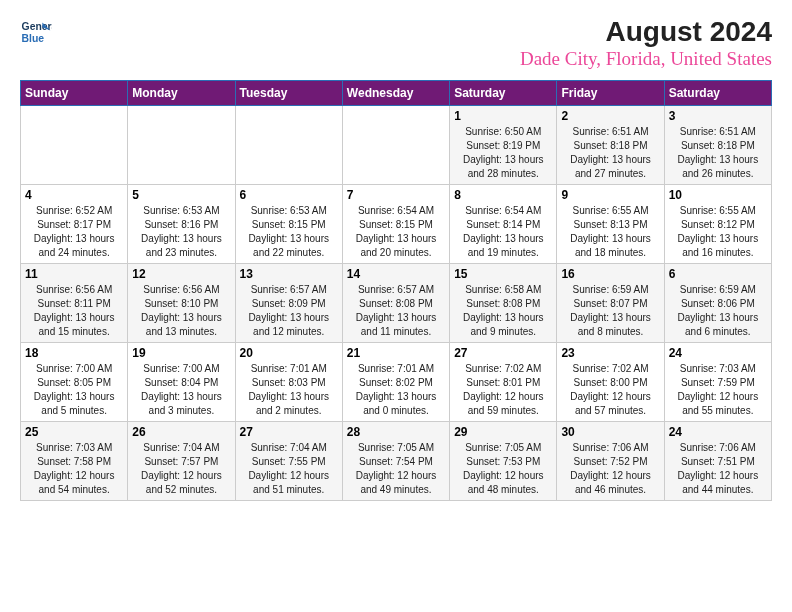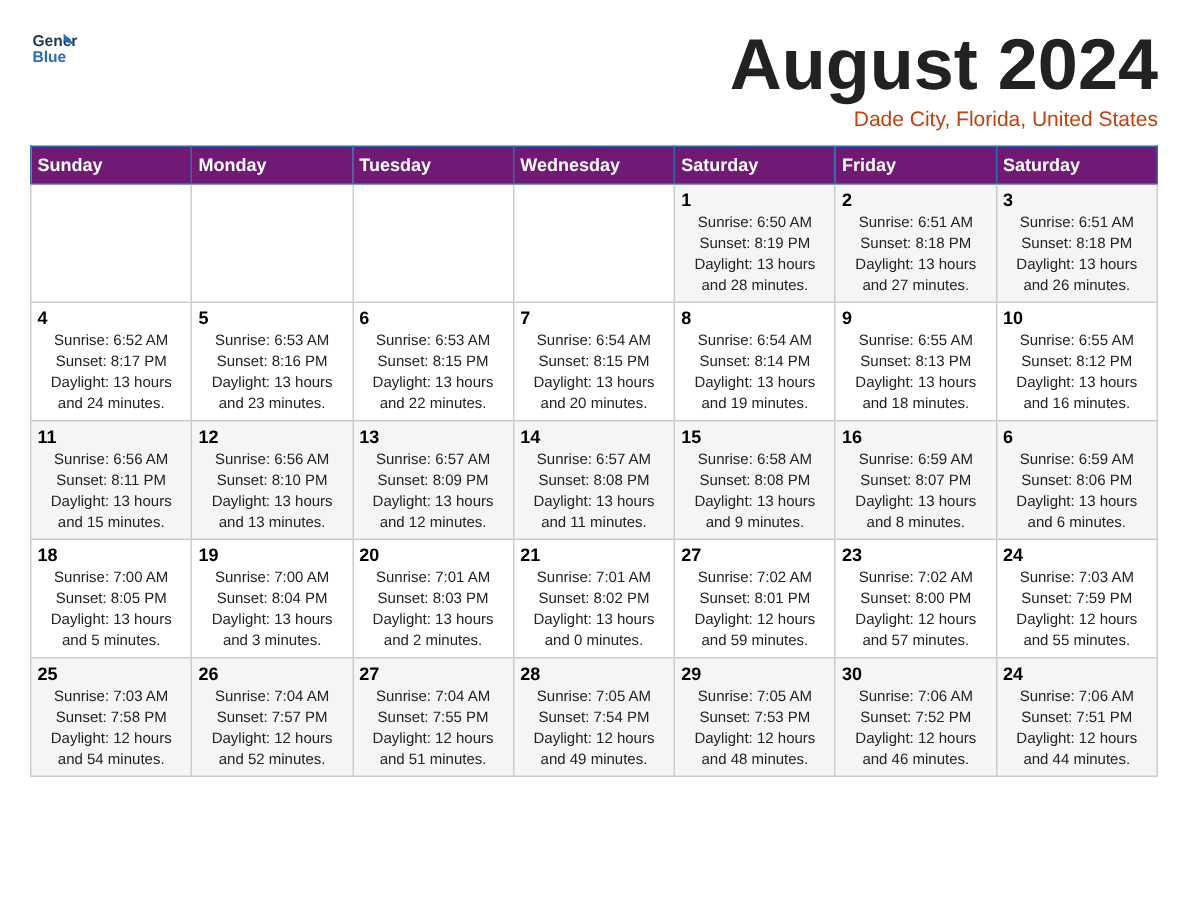--- a/index.html
+++ b/index.html
@@ -20,27 +20,28 @@
       display: flex;
       align-items: center;
       gap: 4px;
     }
     .logo-icon {
       width: 32px;
       height: 32px;
     }
     .title-block { text-align: right; }
     .month-year {
-      font-size: 48px;
+      font-size: 28px;
       font-weight: bold;
       color: #222;
     }
     .location {
-      font-size: 14px;
-      color: #c2410c;
+      font-size: 19px;
+      color: #ec4899;
+      font-family: Liberation Serif, serif;
     }
     table {
       width: 100%;
       border-collapse: collapse;
       font-size: 11px;
     }
     thead tr {
       background: #701a75;
       color: #fff;
     }

